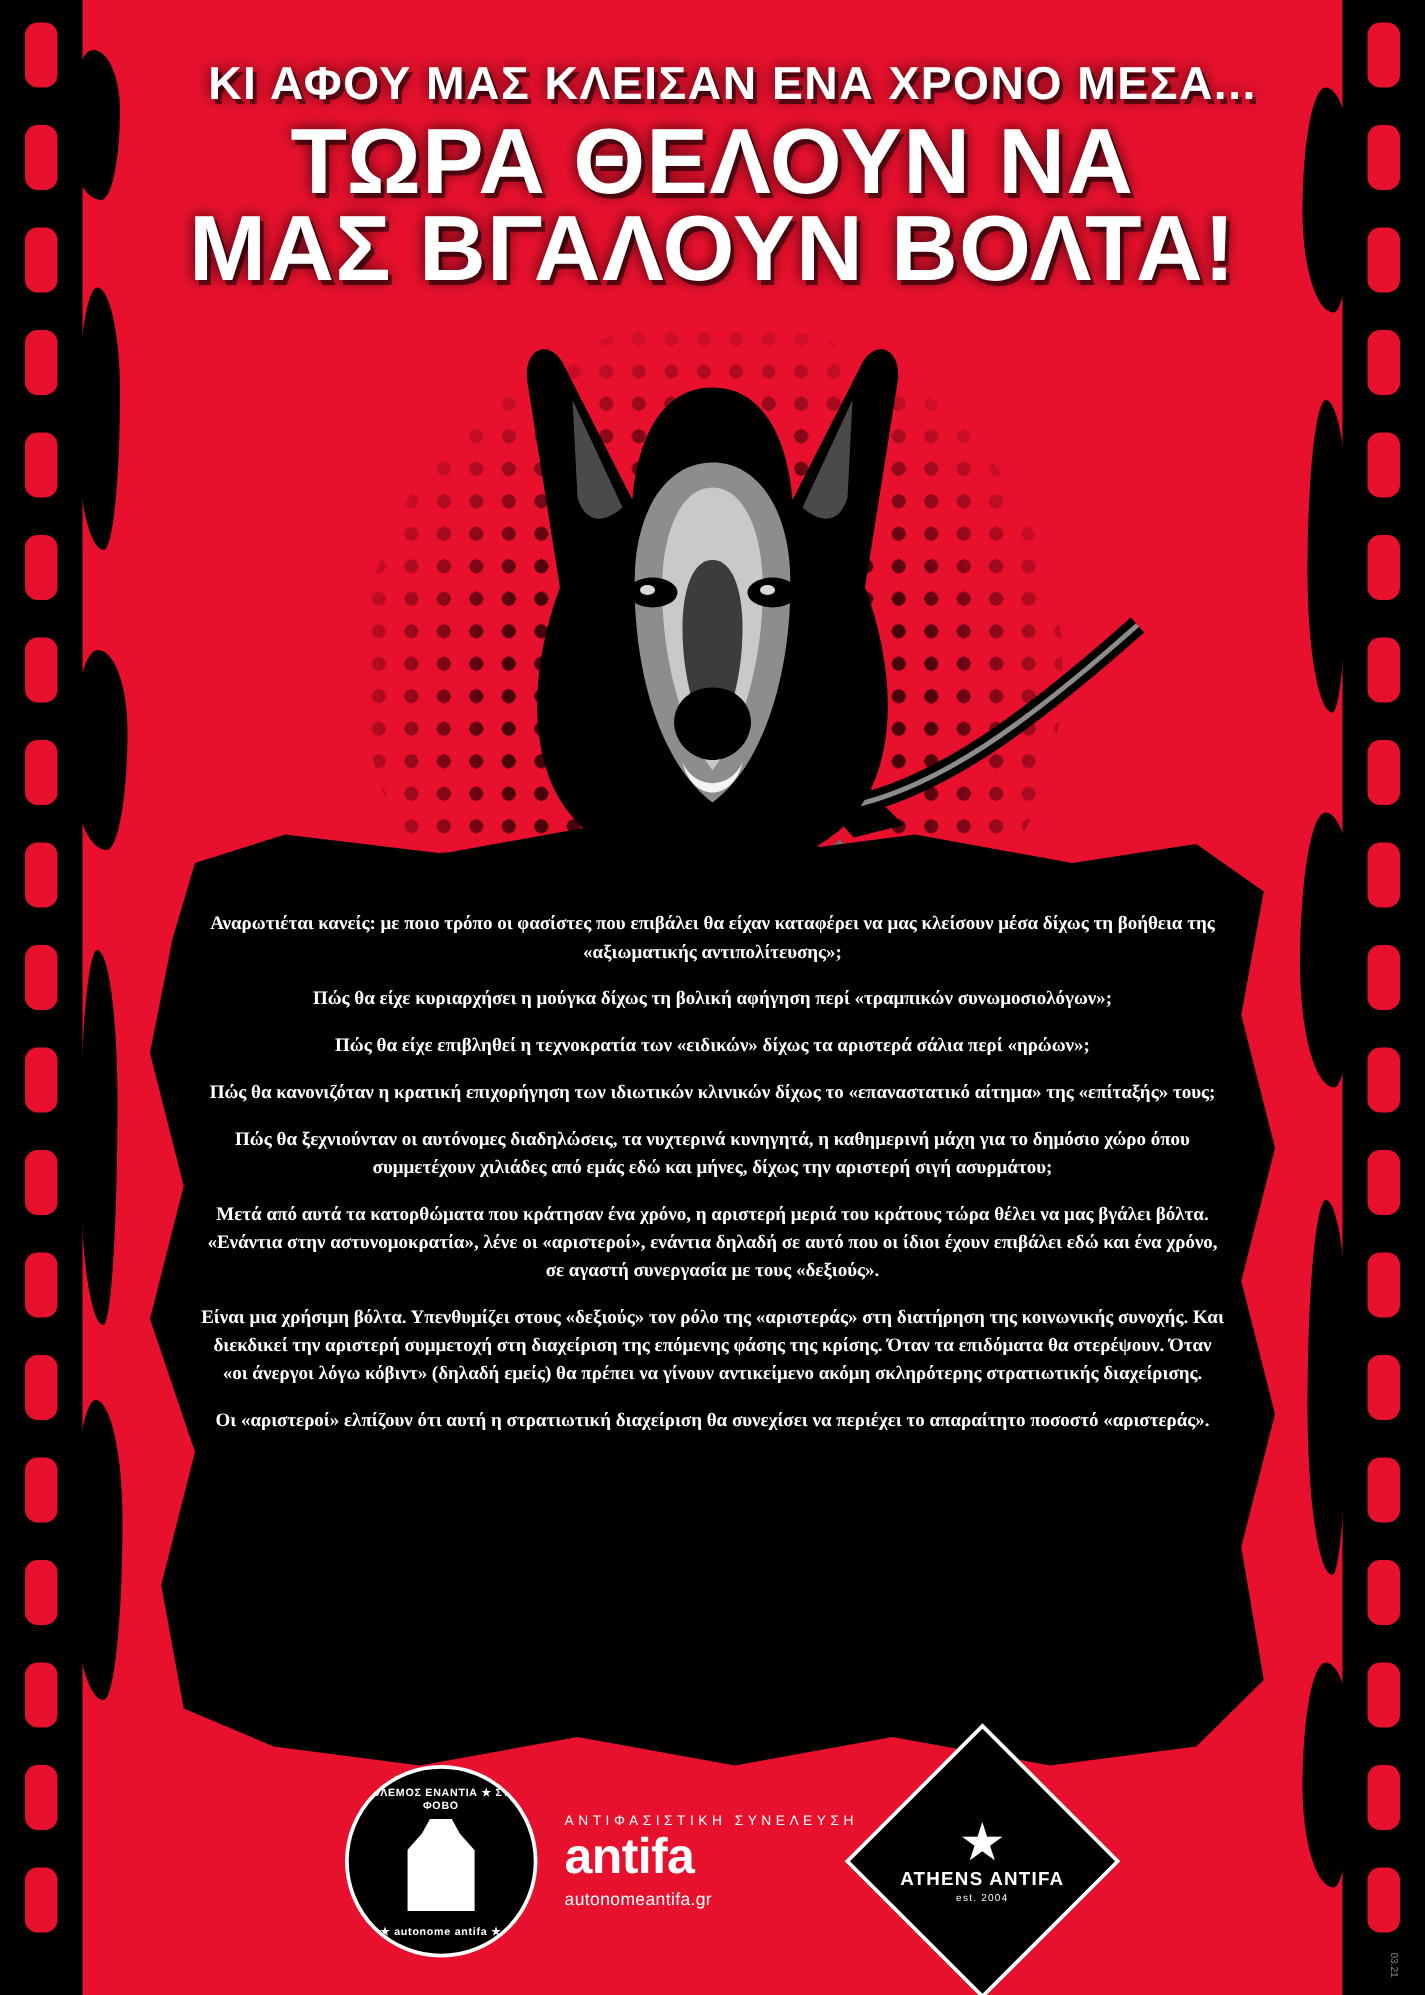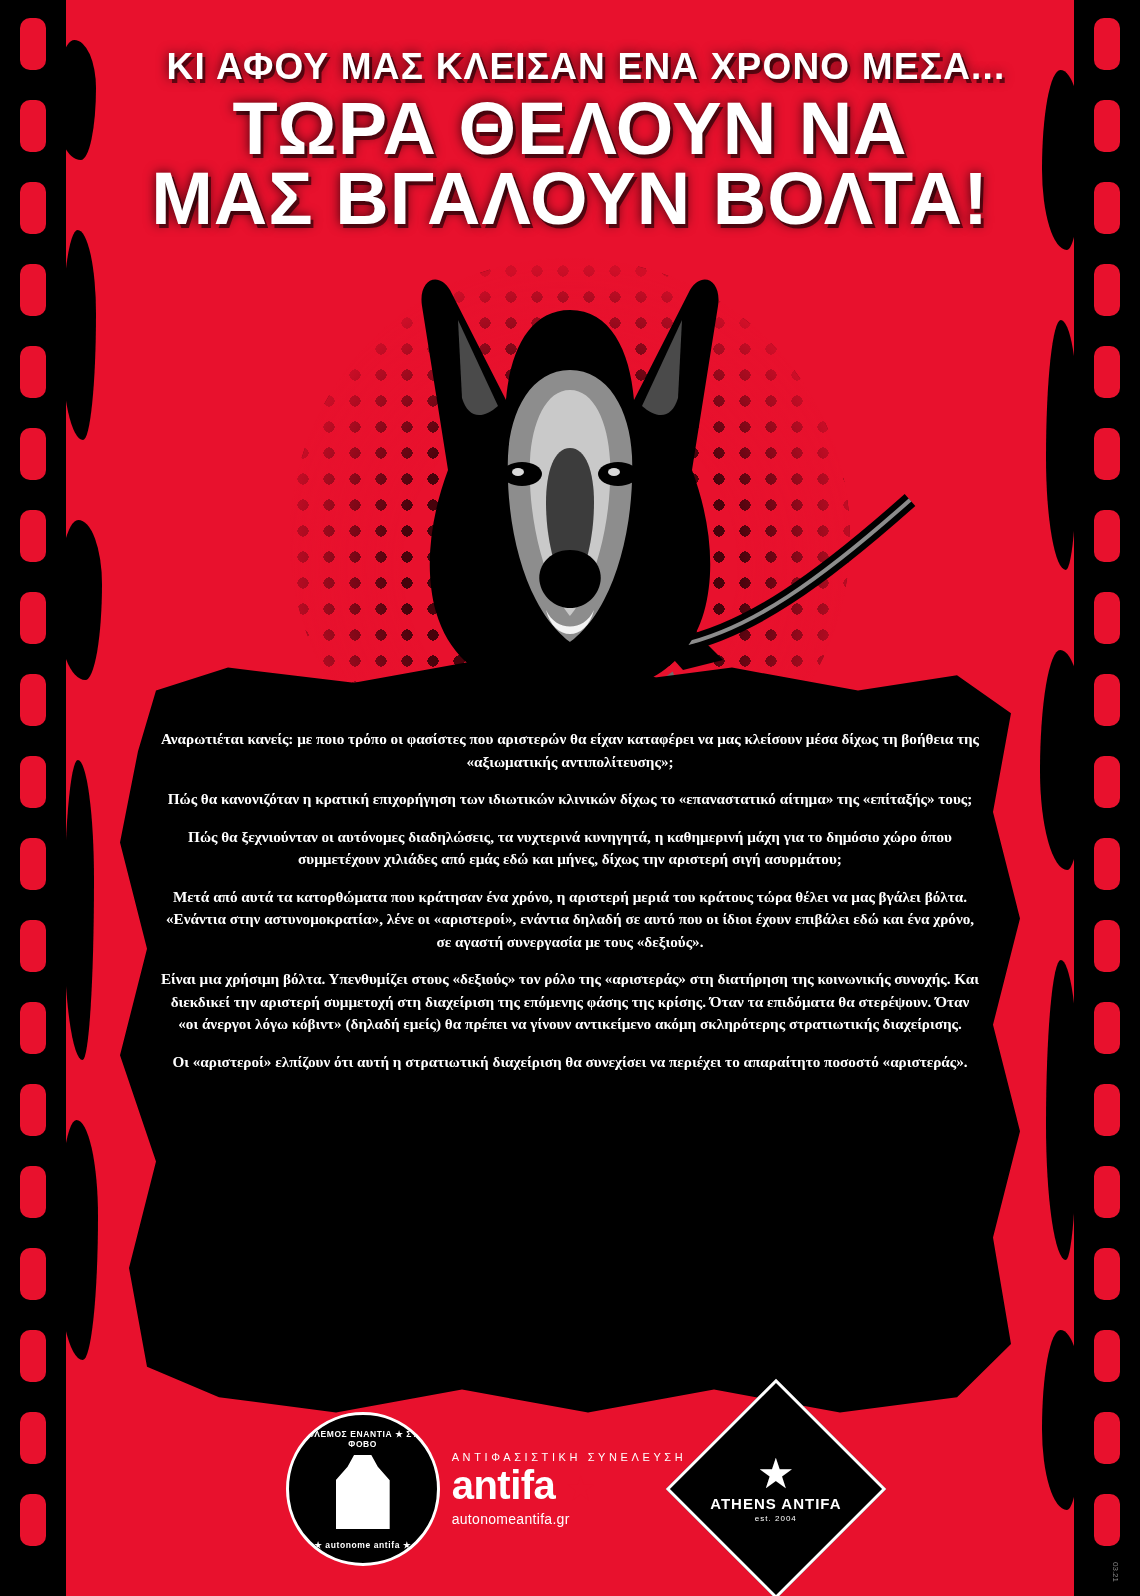--- a/index.html
+++ b/index.html
@@ -138,21 +138,21 @@
   
   .footer {
     position: absolute;
     left: 0; right: 0;
     bottom: 22px;
     height: 170px;
     z-index: 9;
     display: flex;
     align-items: center;
     justify-content: center;
-    gap: 8px;
+    gap: 18px;
   }
   .stamp {
     width: 148px;
     height: 148px;
     border-radius: 50%;
     background: #000;
     border: 3px solid #fff;
     position: relative;
     display: flex;
     align-items: center;
@@ -341,21 +341,23 @@
       <path d="M248 70 L288 156 C272 170 258 168 252 148 Z" fill="#4a4a4a"></path>
       <path d="M472 70 L432 156 C448 170 462 168 468 148 Z" fill="#4a4a4a"></path>
 
       <path d="M336 360 C346 382 374 382 384 360 C376 392 344 392 336 360 Z" fill="#ffffff" opacity=".9"></path>
     </svg>
   </div>
 
   <div class="bodyblob"></div>
 
   <div class="textblock">
-    <p>Αναρωτιέται κανείς: με ποιο τρόπο οι φασίστες που αριστερών θα είχαν καταφέρει να μας κλείσουν μέσα δίχως τη βοήθεια της «αξιωματικής αντιπολίτευσης»;</p>
+    <p>Αναρωτιέται κανείς: με ποιο τρόπο οι φασίστες που επιβάλει θα είχαν καταφέρει να μας κλείσουν μέσα δίχως τη βοήθεια της «αξιωματικής αντιπολίτευσης»;</p>
+    <p>Πώς θα είχε κυριαρχήσει η μούγκα δίχως τη βολική αφήγηση περί «τραμπικών συνωμοσιολόγων»;</p>
+    <p>Πώς θα είχε επιβληθεί η τεχνοκρατία των «ειδικών» δίχως τα αριστερά σάλια περί «ηρώων»;</p>
     <p>Πώς θα κανονιζόταν η κρατική επιχορήγηση των ιδιωτικών κλινικών δίχως το «επαναστατικό αίτημα» της «επίταξής» τους;</p>
     <p>Πώς θα ξεχνιούνταν οι αυτόνομες διαδηλώσεις, τα νυχτερινά κυνηγητά, η καθημερινή μάχη για το δημόσιο χώρο όπου συμμετέχουν χιλιάδες από εμάς εδώ και μήνες, δίχως την αριστερή σιγή ασυρμάτου;</p>
     <p>Μετά από αυτά τα κατορθώματα που κράτησαν ένα χρόνο, η αριστερή μεριά του κράτους τώρα θέλει να μας βγάλει βόλτα. «Ενάντια στην αστυνομοκρατία», λένε οι «αριστεροί», ενάντια δηλαδή σε αυτό που οι ίδιοι έχουν επιβάλει εδώ και ένα χρόνο, σε αγαστή συνεργασία με τους «δεξιούς».</p>
     <p>Είναι μια χρήσιμη βόλτα. Υπενθυμίζει στους «δεξιούς» τον ρόλο της «αριστεράς» στη διατήρηση της κοινωνικής συνοχής. Και διεκδικεί την αριστερή συμμετοχή στη διαχείριση της επόμενης φάσης της κρίσης. Όταν τα επιδόματα θα στερέψουν. Όταν «οι άνεργοι λόγω κόβιντ» (δηλαδή εμείς) θα πρέπει να γίνουν αντικείμενο ακόμη σκληρότερης στρατιωτικής διαχείρισης.</p>
     <p>Οι «αριστεροί» ελπίζουν ότι αυτή η στρατιωτική διαχείριση θα συνεχίσει να περιέχει το απαραίτητο ποσοστό «αριστεράς».</p>
   </div>
 
   <div class="footer">
 
     <div class="stamp">

